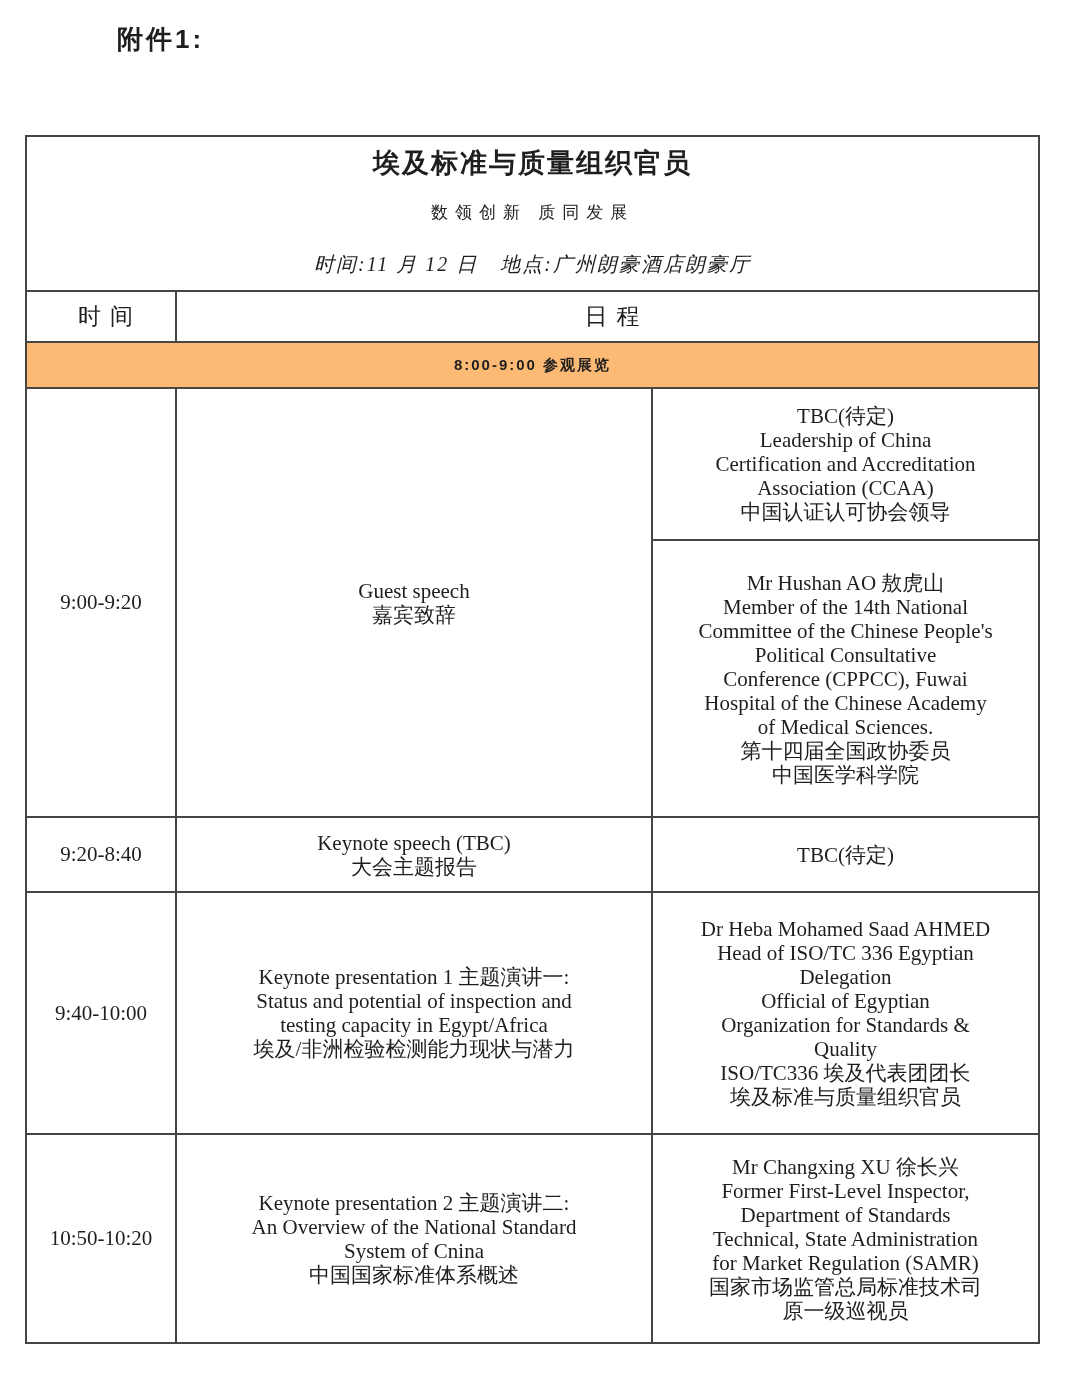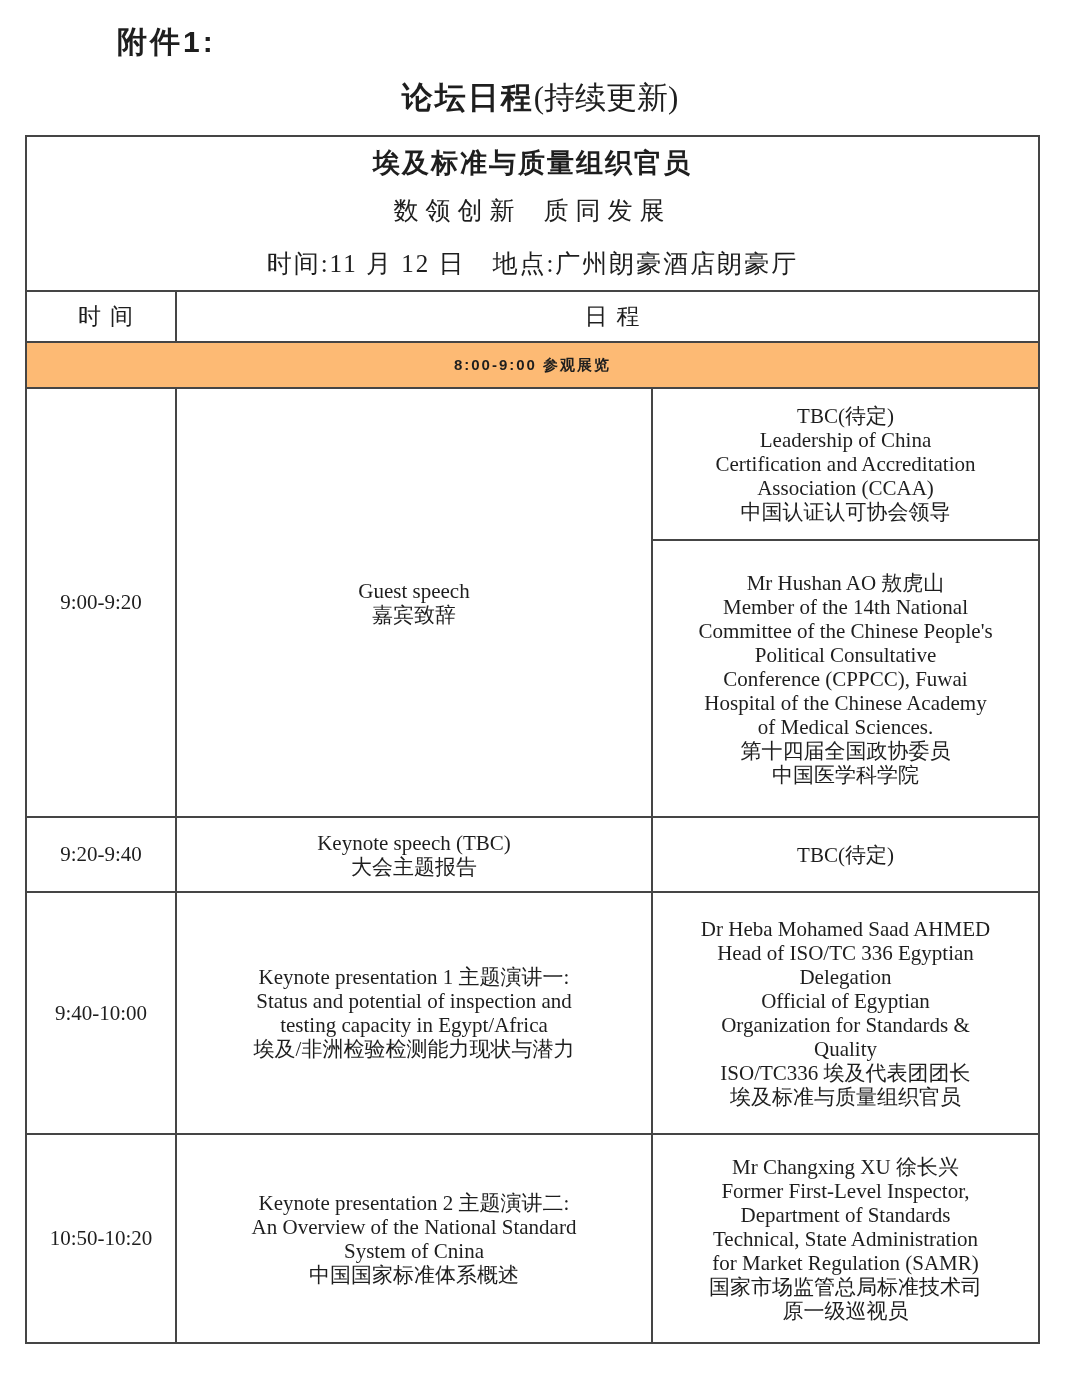--- a/index.html
+++ b/index.html
@@ -11,21 +11,21 @@
     overflow: hidden;
     font-family: "Liberation Serif", "DejaVu Serif", serif;
     color: #1e1e1e;
   }
   .attachment {
     position: absolute;
     left: 117px;
     top: 22px;
     font-family: "Liberation Sans", "DejaVu Sans", sans-serif;
     font-weight: bold;
-    font-size: 30px;
+    font-size: 26px;
     letter-spacing: 3px;
   }
   .page-title {
     position: absolute;
     top: 78px;
     left: 0;
     width: 1080px;
     text-align: center;
     font-size: 31px;
     line-height: 40px;
@@ -56,29 +56,29 @@
   }
   .title-cell { height: 153px; }
   .title-cell .tt1 {
     font-family: "Liberation Sans", "DejaVu Sans", sans-serif;
     font-weight: bold;
     font-size: 27px;
     letter-spacing: 2px;
     line-height: 50px;
   }
   .title-cell .tt2 {
-    font-size: 25px;
+    font-size: 17px;
     letter-spacing: 7px;
     line-height: 50px;
-    font-family: Liberation Mono, monospace;
   }
   .title-cell .tt3 {
-    font-size: 25px;
+    font-size: 20px;
     letter-spacing: 2px;
     line-height: 52px;
+    font-style: italic;
   }
   .hdr-cell {
     height: 49px;
     font-size: 23px;
   }
   .hdr-cell span { letter-spacing: 9px; margin-left: 18px; }
   .banner-cell {
     height: 44px;
     background: #fdba74;
     font-family: "Liberation Sans", "DejaVu Sans", sans-serif;
@@ -98,23 +98,20 @@
   .r-g { height: 242px; }
   .r-h { height: 209px; }
 </style>
 </head>
 <body>
 
 <div class="page">
 
   <div class="attachment">附件1:</div>
 
-  <div class="page-title">
-    <span class="main">论坛日程</span><span class="suffix">(持续更新)</span>
-  </div>
 
   <table class="schedule">
     <colgroup>
       <col style="width:150px">
       <col style="width:476px">
       <col style="width:387px">
     </colgroup>
 
     <tbody>
         <tr>
@@ -154,21 +151,21 @@
 Committee of the Chinese People's
 Political Consultative
 Conference (CPPCC), Fuwai
 Hospital of the Chinese Academy
 of Medical Sciences.
 第十四届全国政协委员
 中国医学科学院</td>
     </tr>
 
     <tr class="r-f">
-      <td class="time-cell">9:20-9:40</td>
+      <td class="time-cell">9:20-8:40</td>
       <td class="topic-cell">Keynote speech (TBC)
 大会主题报告</td>
       <td class="speaker-cell">TBC(待定)</td>
     </tr>
 
     <tr class="r-g">
       <td class="time-cell">9:40-10:00</td>
       <td class="topic-cell">Keynote presentation 1 主题演讲一:
 Status and potential of inspection and
 testing capacity in Egypt/Africa

